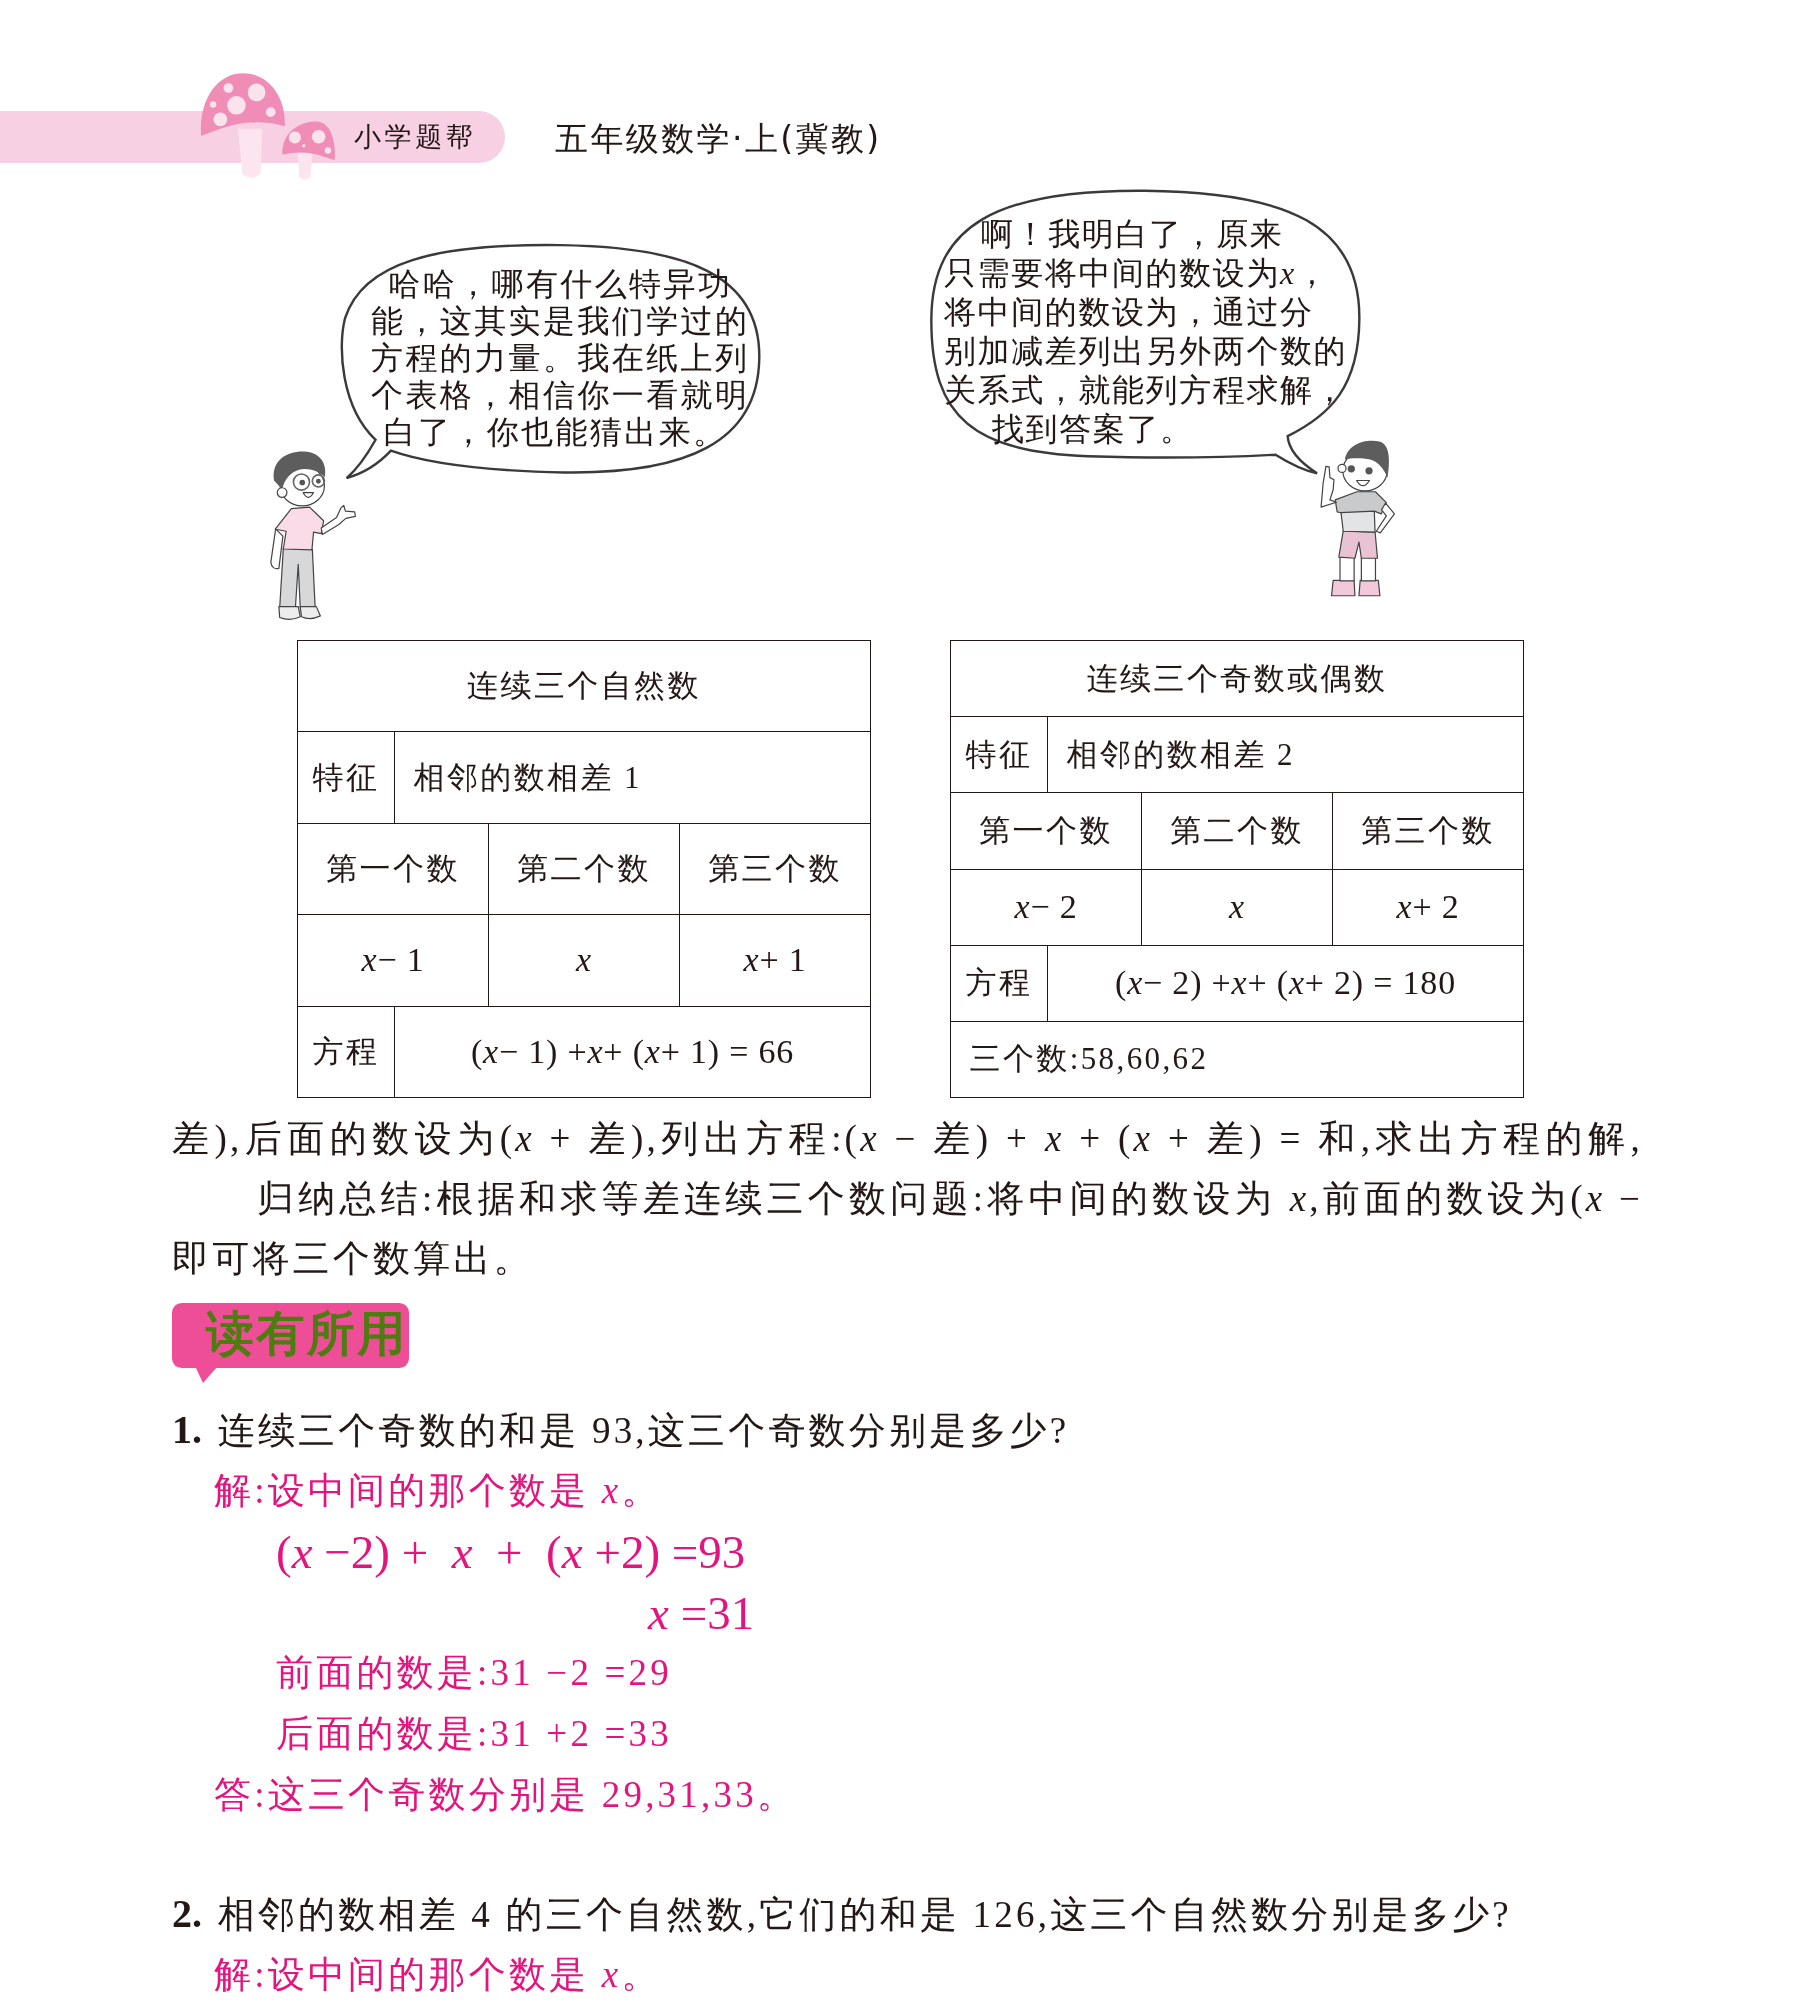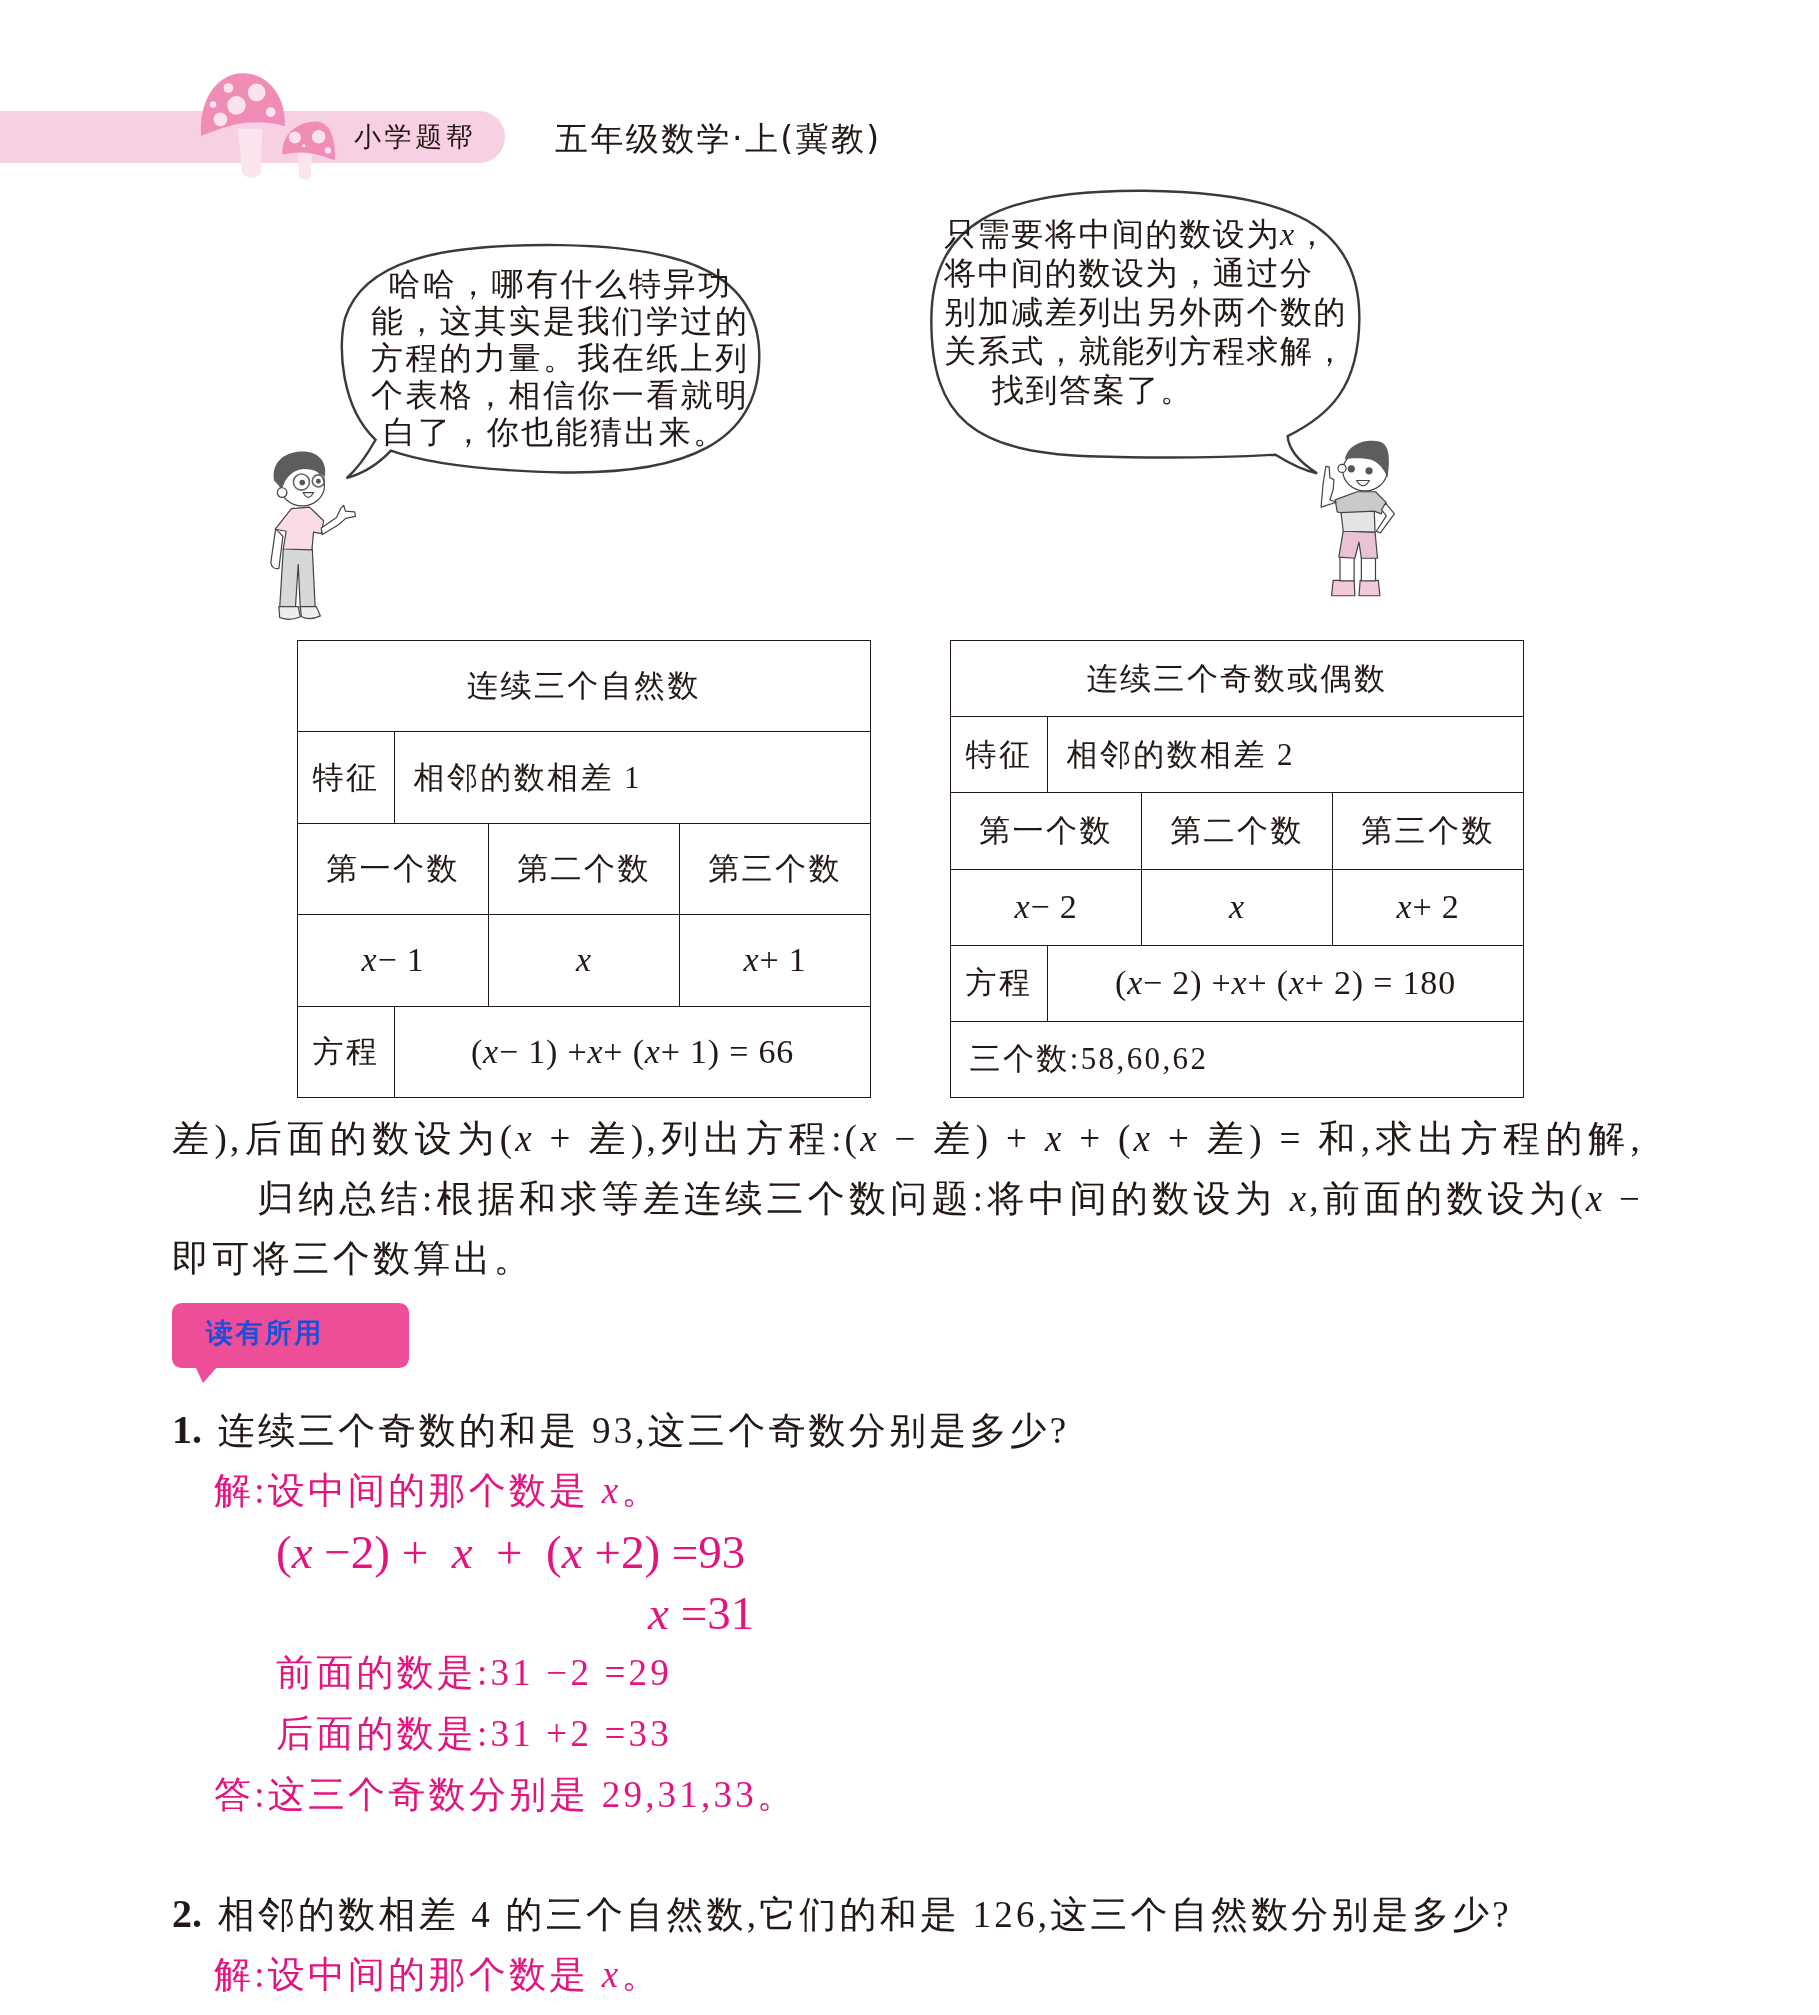--- a/index.html
+++ b/index.html
@@ -52,21 +52,21 @@
 
   
   .summary{left:172px;top:1109px;width:1471px;font-size:37px;line-height:60px;letter-spacing:3.2px;}
   .summary .ln{display:block;white-space:nowrap;}
   .summary .just{text-align:justify;text-align-last:justify;}
   .summary .indent{padding-left:85px;}
 
   
   .badge{left:172px;top:1303px;width:237px;height:65px;background:var(--badge-pink);border-radius:9.7px;}
   .badge-tail{left:195px;top:1366px;width:0;height:0;border-left:8.5px solid transparent;border-right:15.3px solid transparent;border-top:17.3px solid var(--badge-pink);}
-  .badge-text{left:206px;top:1311px;font-family:Liberation Sans, sans-serif;font-weight:bold;font-size:27px;line-height:45px;letter-spacing:2.4px;color:#1d4ed8;}
+  .badge-text{left:206px;top:1311px;font-family:Liberation Sans, sans-serif;font-weight:bold;font-size:48px;line-height:45px;letter-spacing:2.4px;color:#4d7c0f;}
 
   
   .pl{font-size:37px;line-height:60px;height:60px;letter-spacing:3.2px;}
   .qnum{font-weight:bold;font-size:40px;letter-spacing:0;}
   .eq{font-size:47px;letter-spacing:0;white-space:pre;}
 </style>
 </head>
 <body>
 
 <div class="page">
@@ -137,20 +137,21 @@
 
   <div class="abs bubble-text bt-left">
     <span class="ln" style="padding-left:17.3px">哈哈，哪有什么特异功</span>
     <span class="ln">能，这其实是我们学过的</span>
     <span class="ln">方程的力量。我在纸上列</span>
     <span class="ln">个表格，相信你一看就明</span>
     <span class="ln" style="padding-left:12.5px">白了，你也能猜出来。</span>
   </div>
 
   <div class="abs bubble-text bt-right">
+    <span class="ln" style="padding-left:37px">啊！我明白了，原来</span>
     <span class="ln"><span>只需要将中间的数设为</span><span class="v">x</span><span>，</span></span>
     <span class="ln">将中间的数设为，通过分</span>
     <span class="ln">别加减差列出另外两个数的</span>
     <span class="ln">关系式，就能列方程求解，</span>
     <span class="ln" style="padding-left:48px">找到答案了。</span>
   </div>
 
   <div class="tbl" style="left:297px">
     <div class="row">
       <div class="cell grow">连续三个自然数</div>

